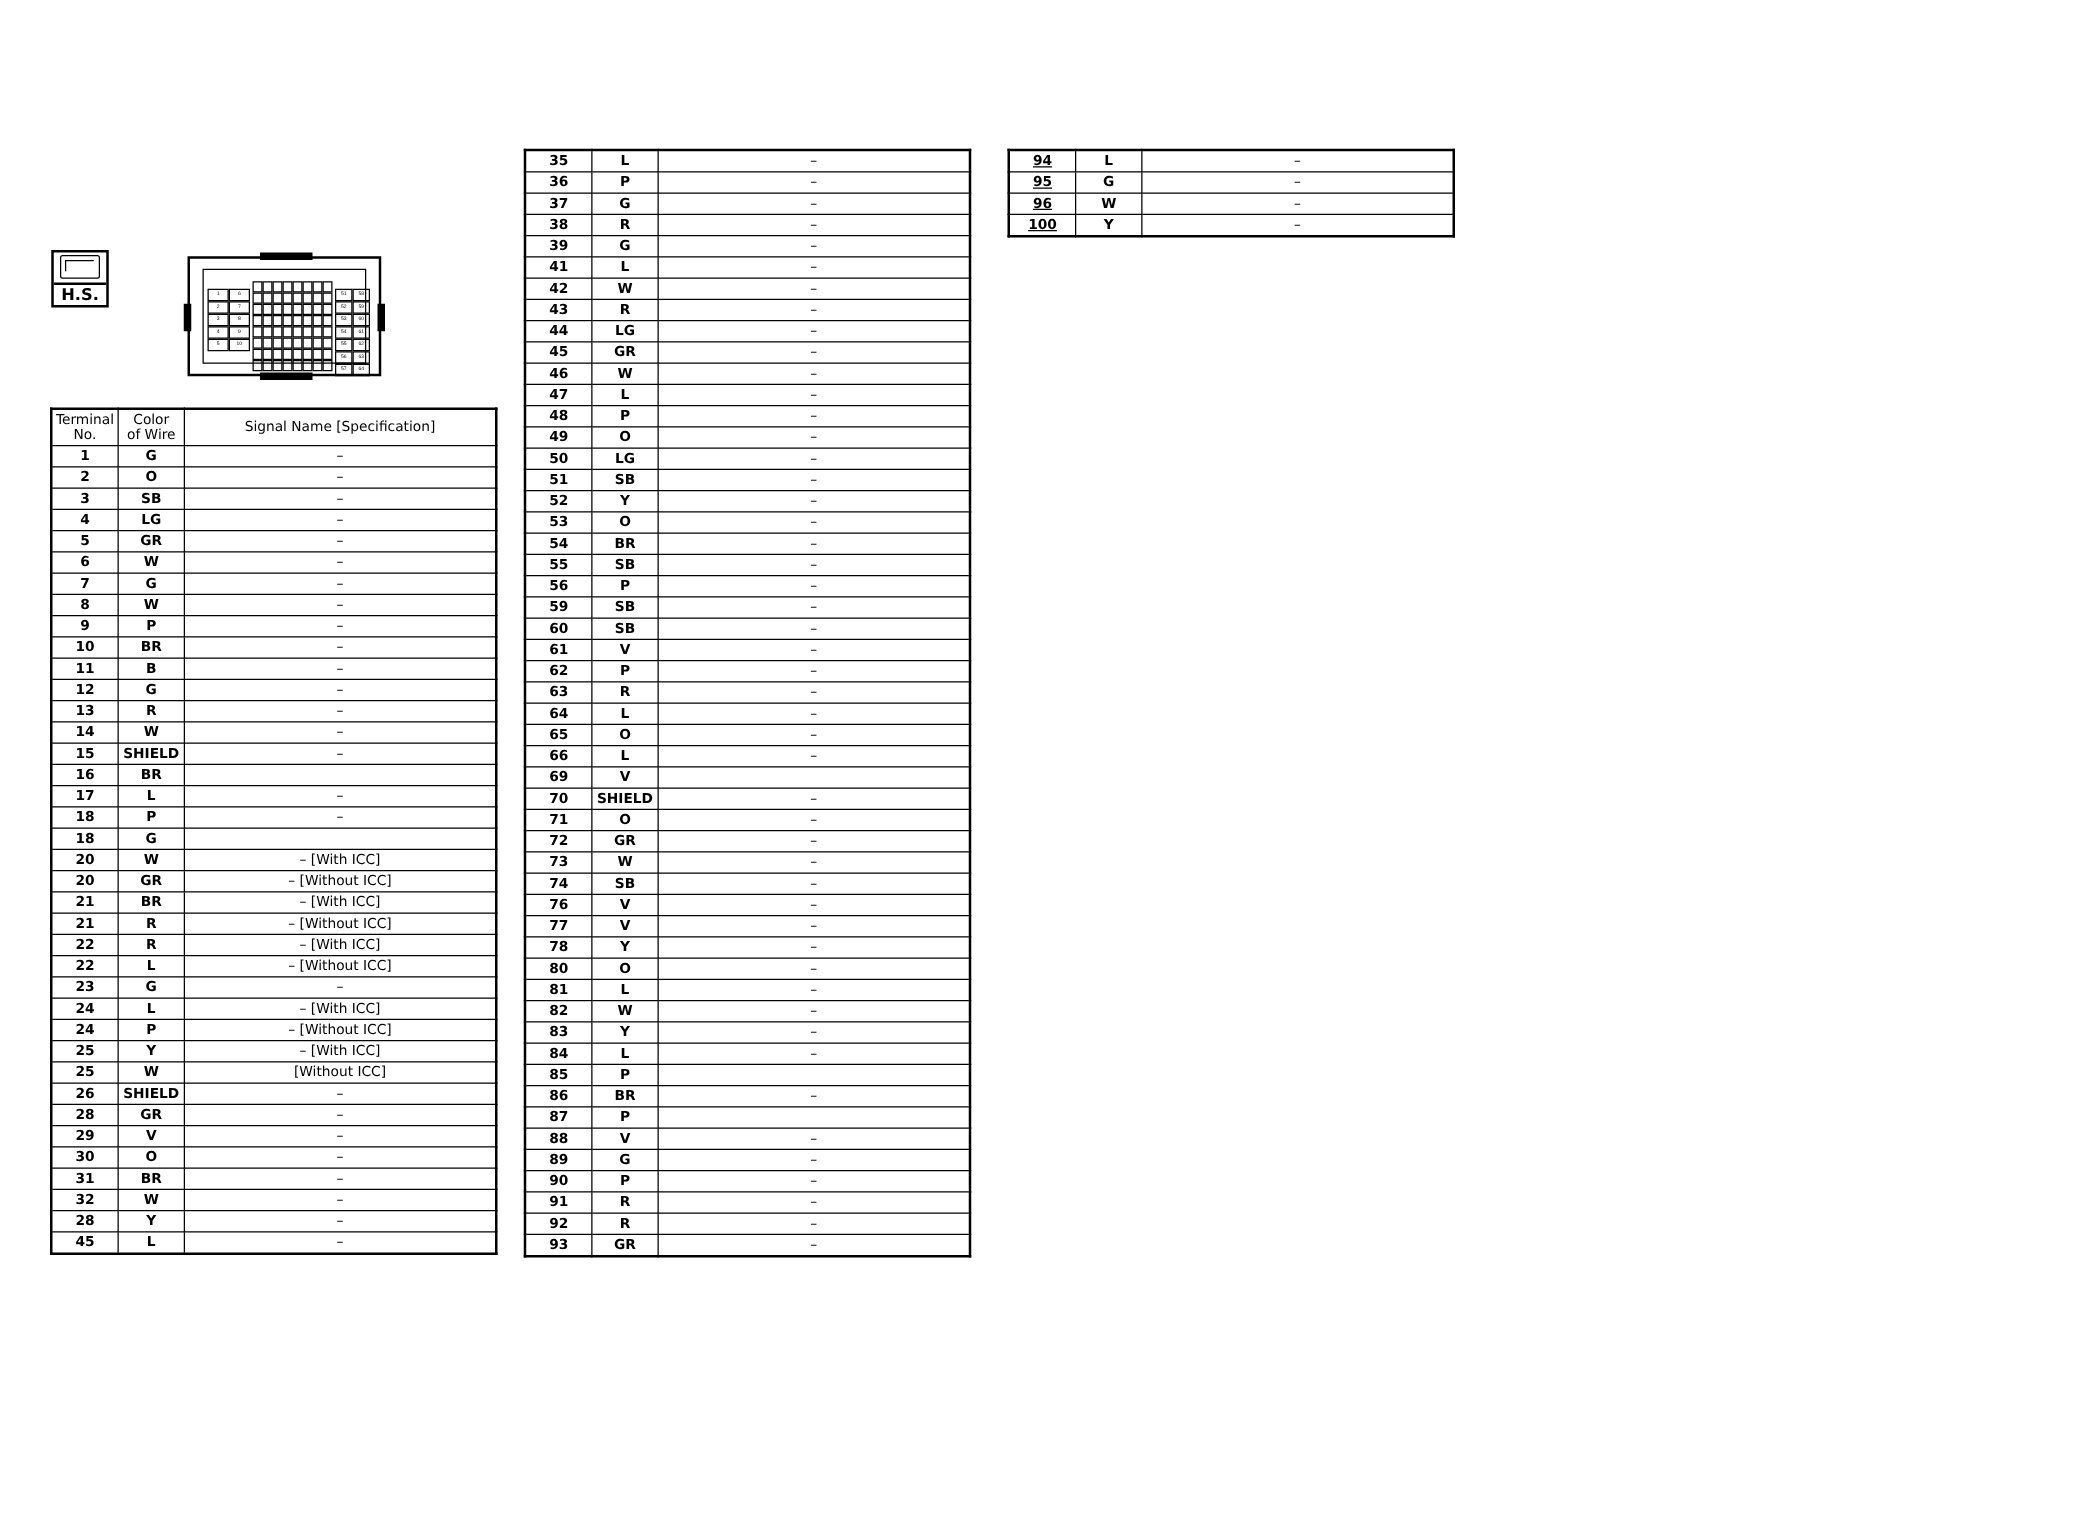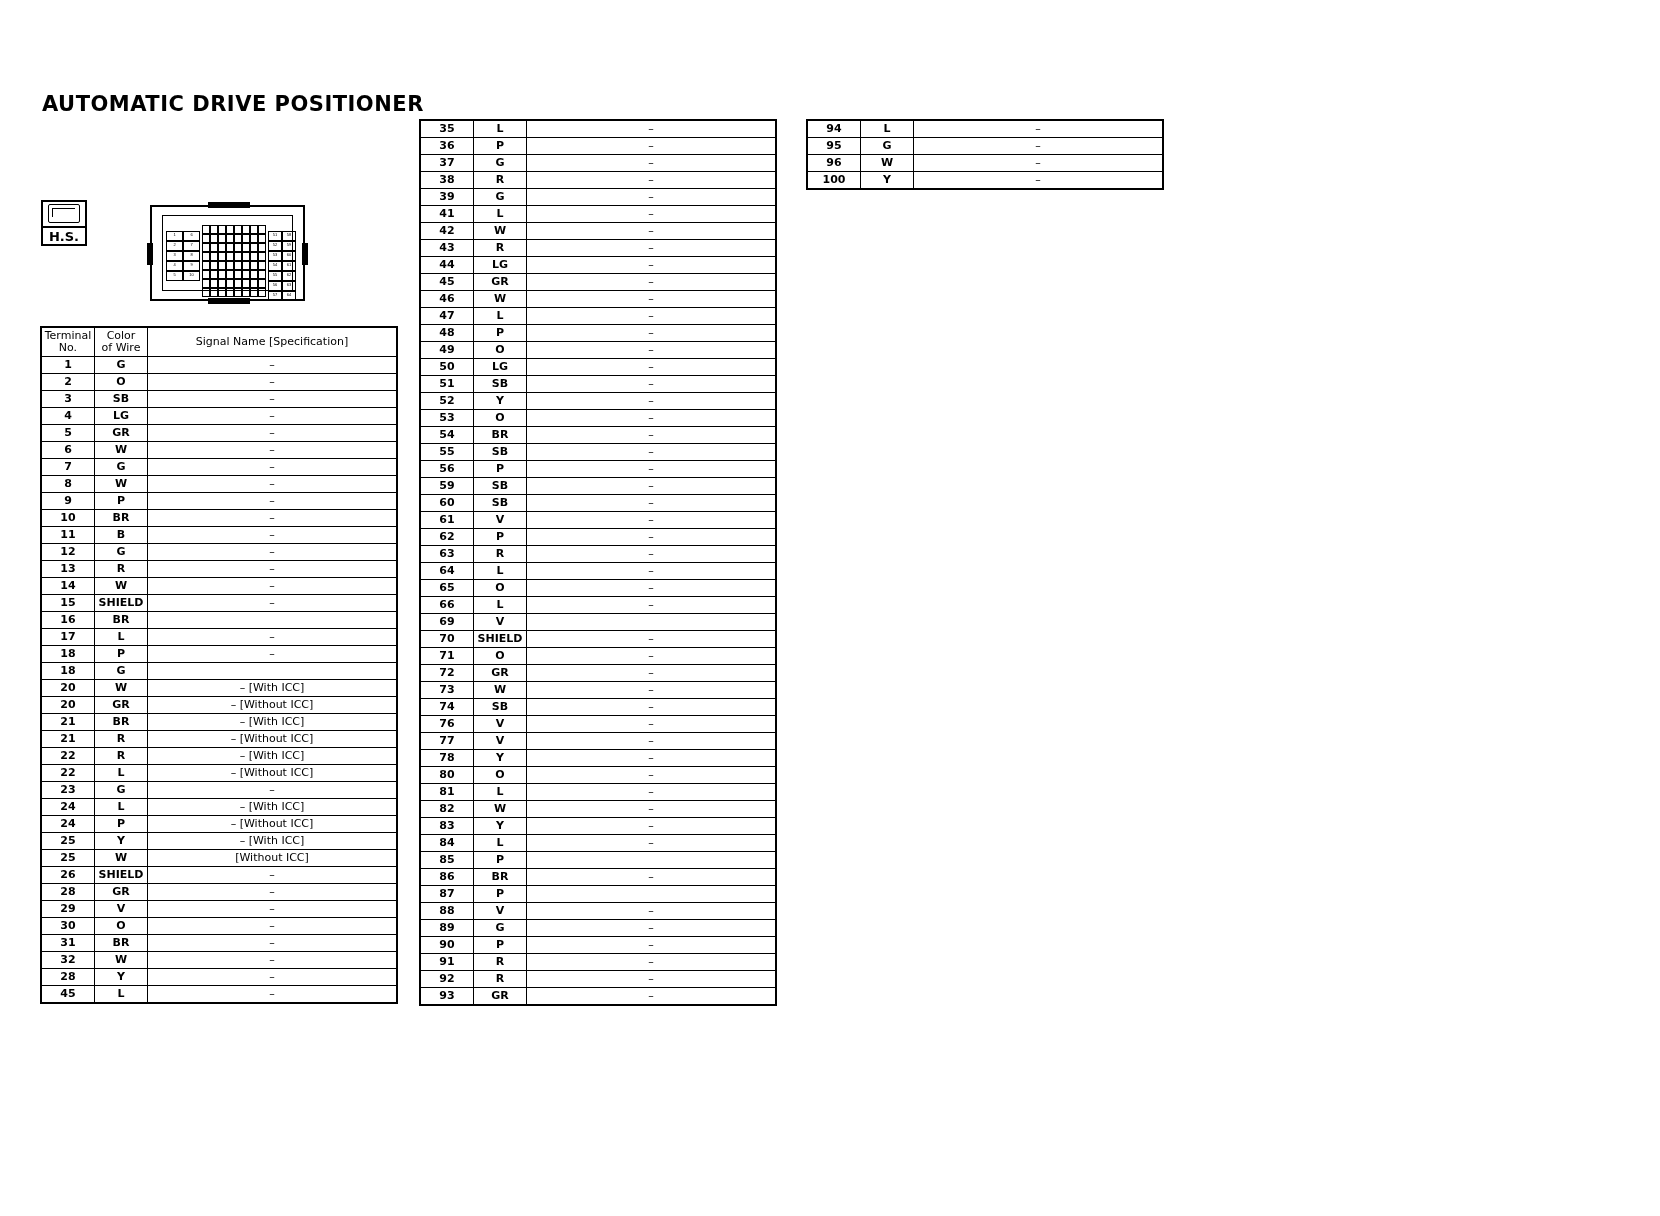--- a/index.html
+++ b/index.html
@@ -155,30 +155,29 @@
   #table-left { left: 40px; top: 326px; }
   #table-left .c-sig { width: 248px; }
   #table-left { border: 2px solid #000; }
 
   #table-mid { left: 419px; top: 119px; border: 2px solid #000; }
   #table-mid .c-term { width: 52px; }
   #table-mid .c-color { width: 52px; }
   #table-mid .c-sig { width: 248px; }
 
   #table-right { left: 806px; top: 119px; border: 2px solid #000; }
-  #table-right .c-term { width: 52px; }
+  #table-right .c-term { width: 52px; text-decoration: underline; }
   #table-right .c-color { width: 52px; }
   #table-right .c-sig { width: 248px; }
 </style>
 </head>
 <body>
 
 <div class="page">
 
-  <div id="page-title">AUTOMATIC DRIVE POSITIONER</div>
 
 
   <div id="hs-badge">
     <div class="hs-top">
       <span class="glyph"></span>
     </div>
     <div class="hs-label">H.S.</div>
   </div>
 
   <div id="connector-face">

